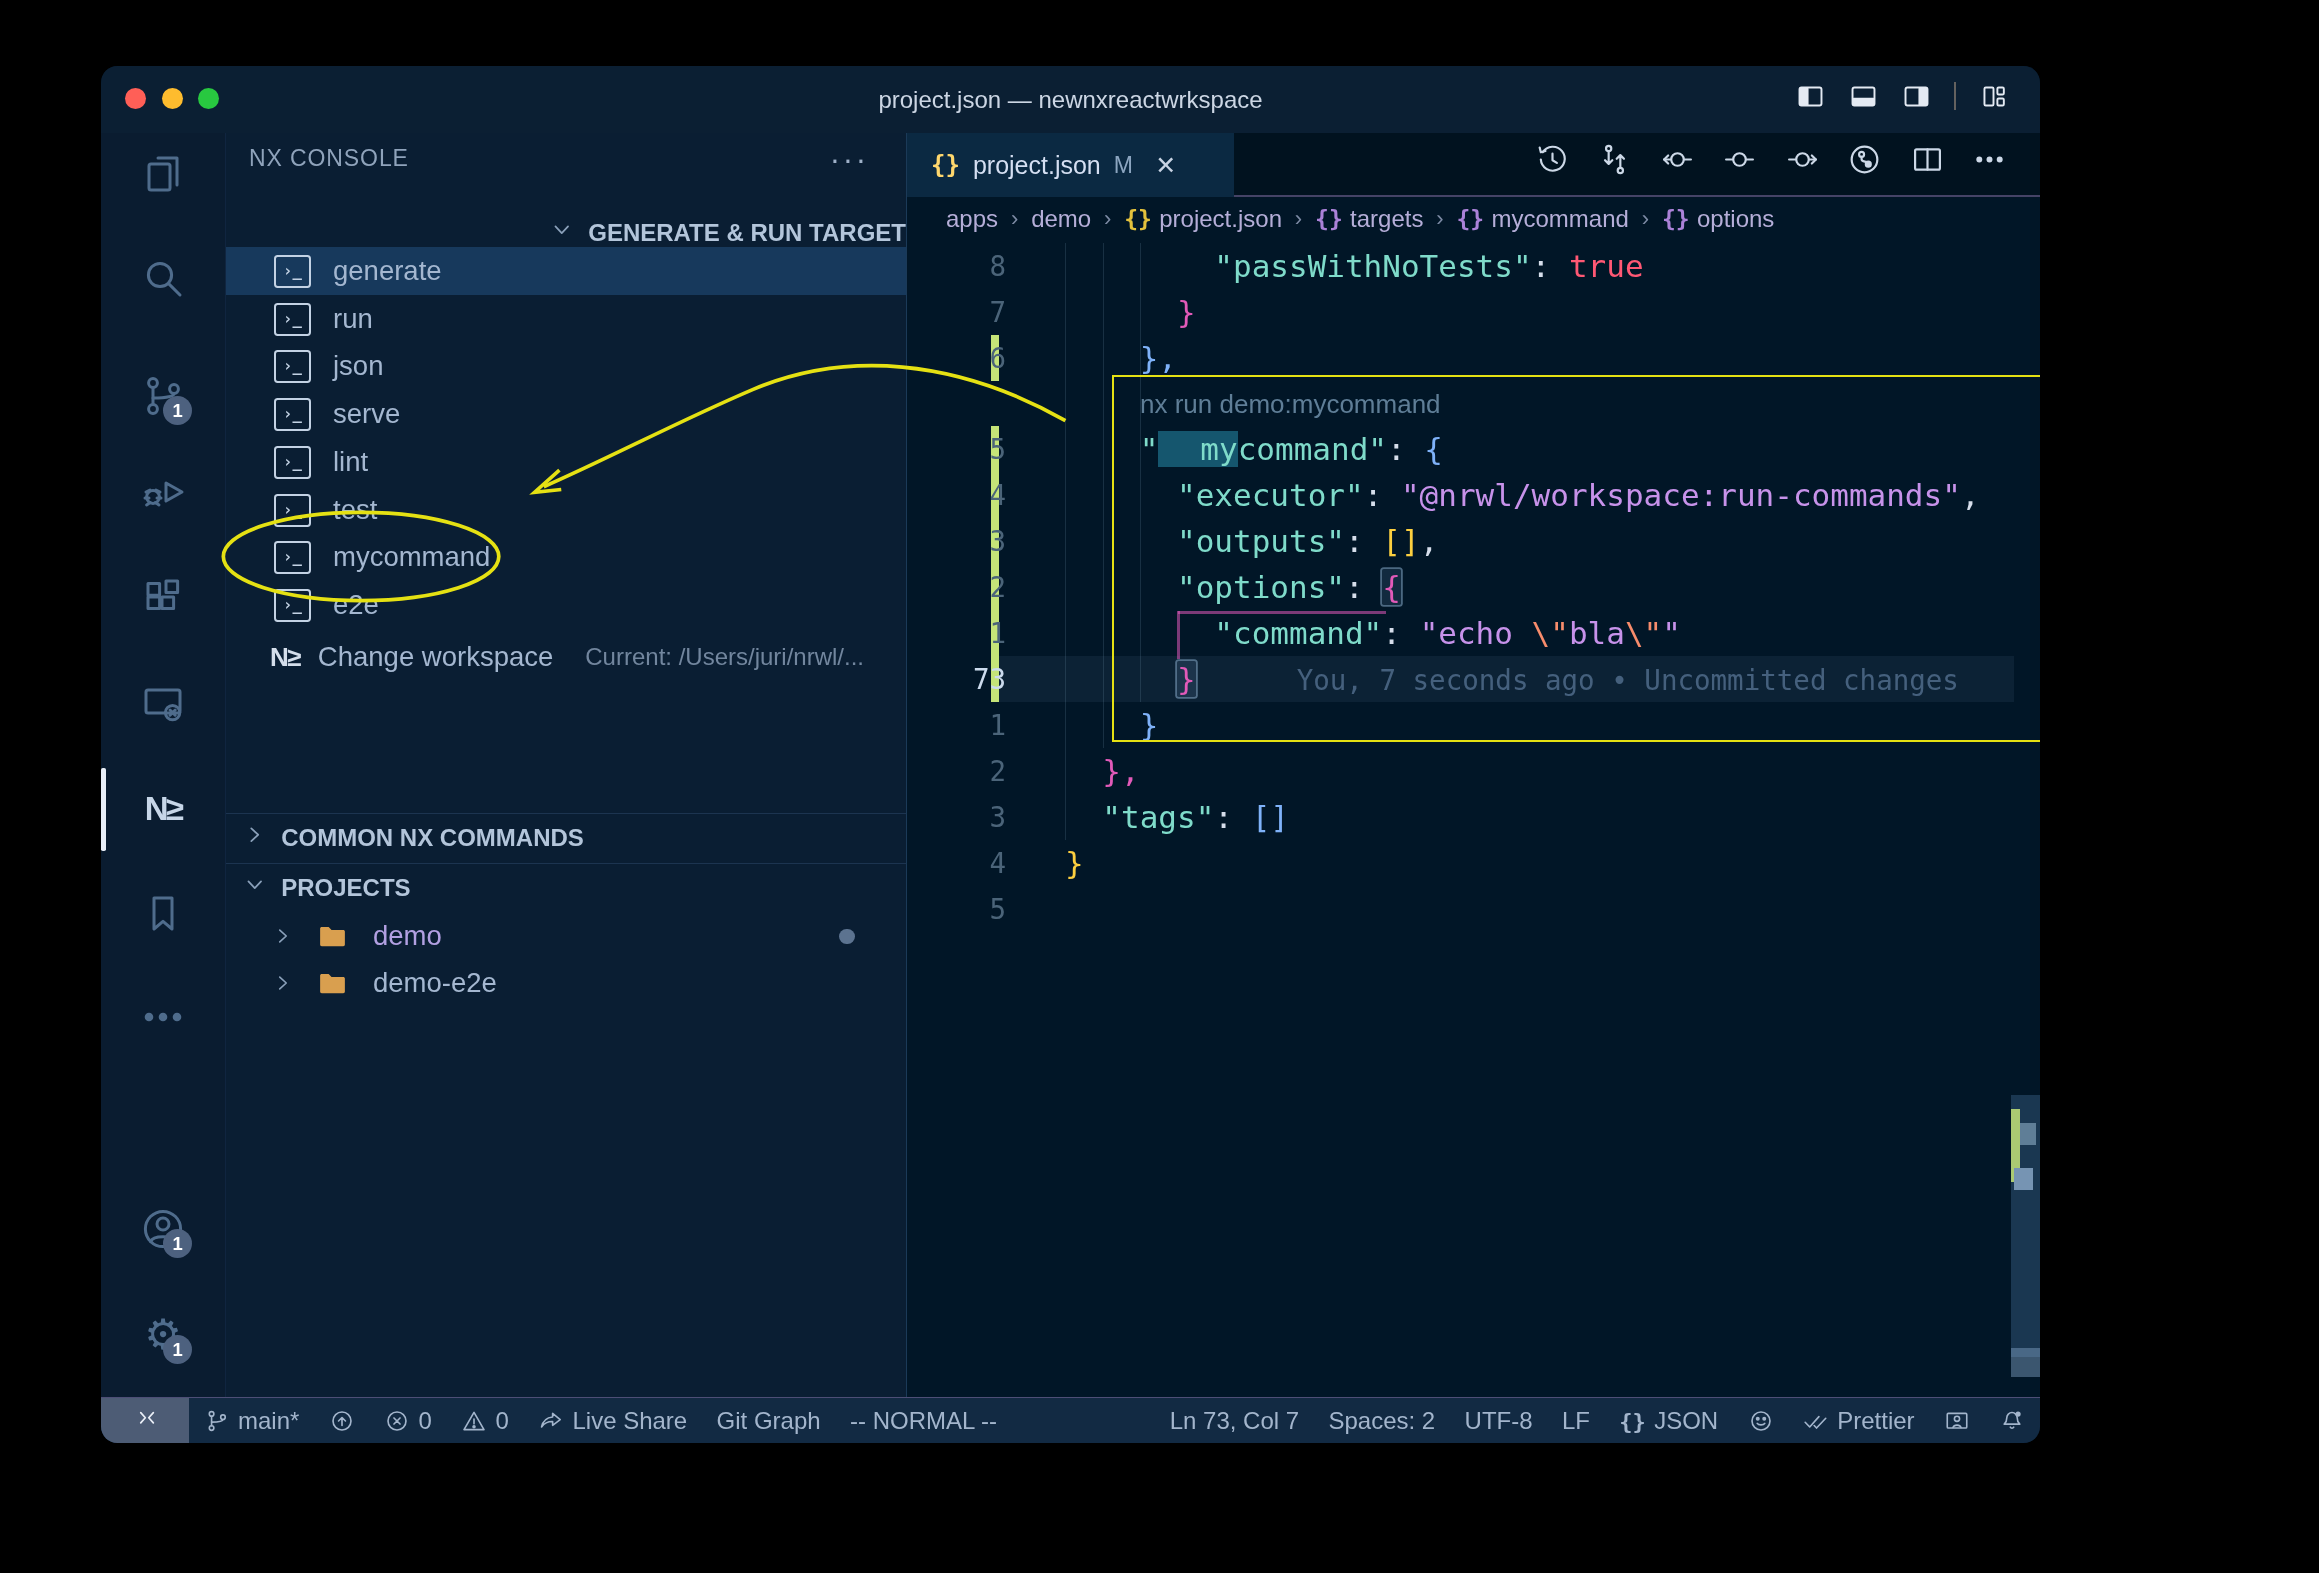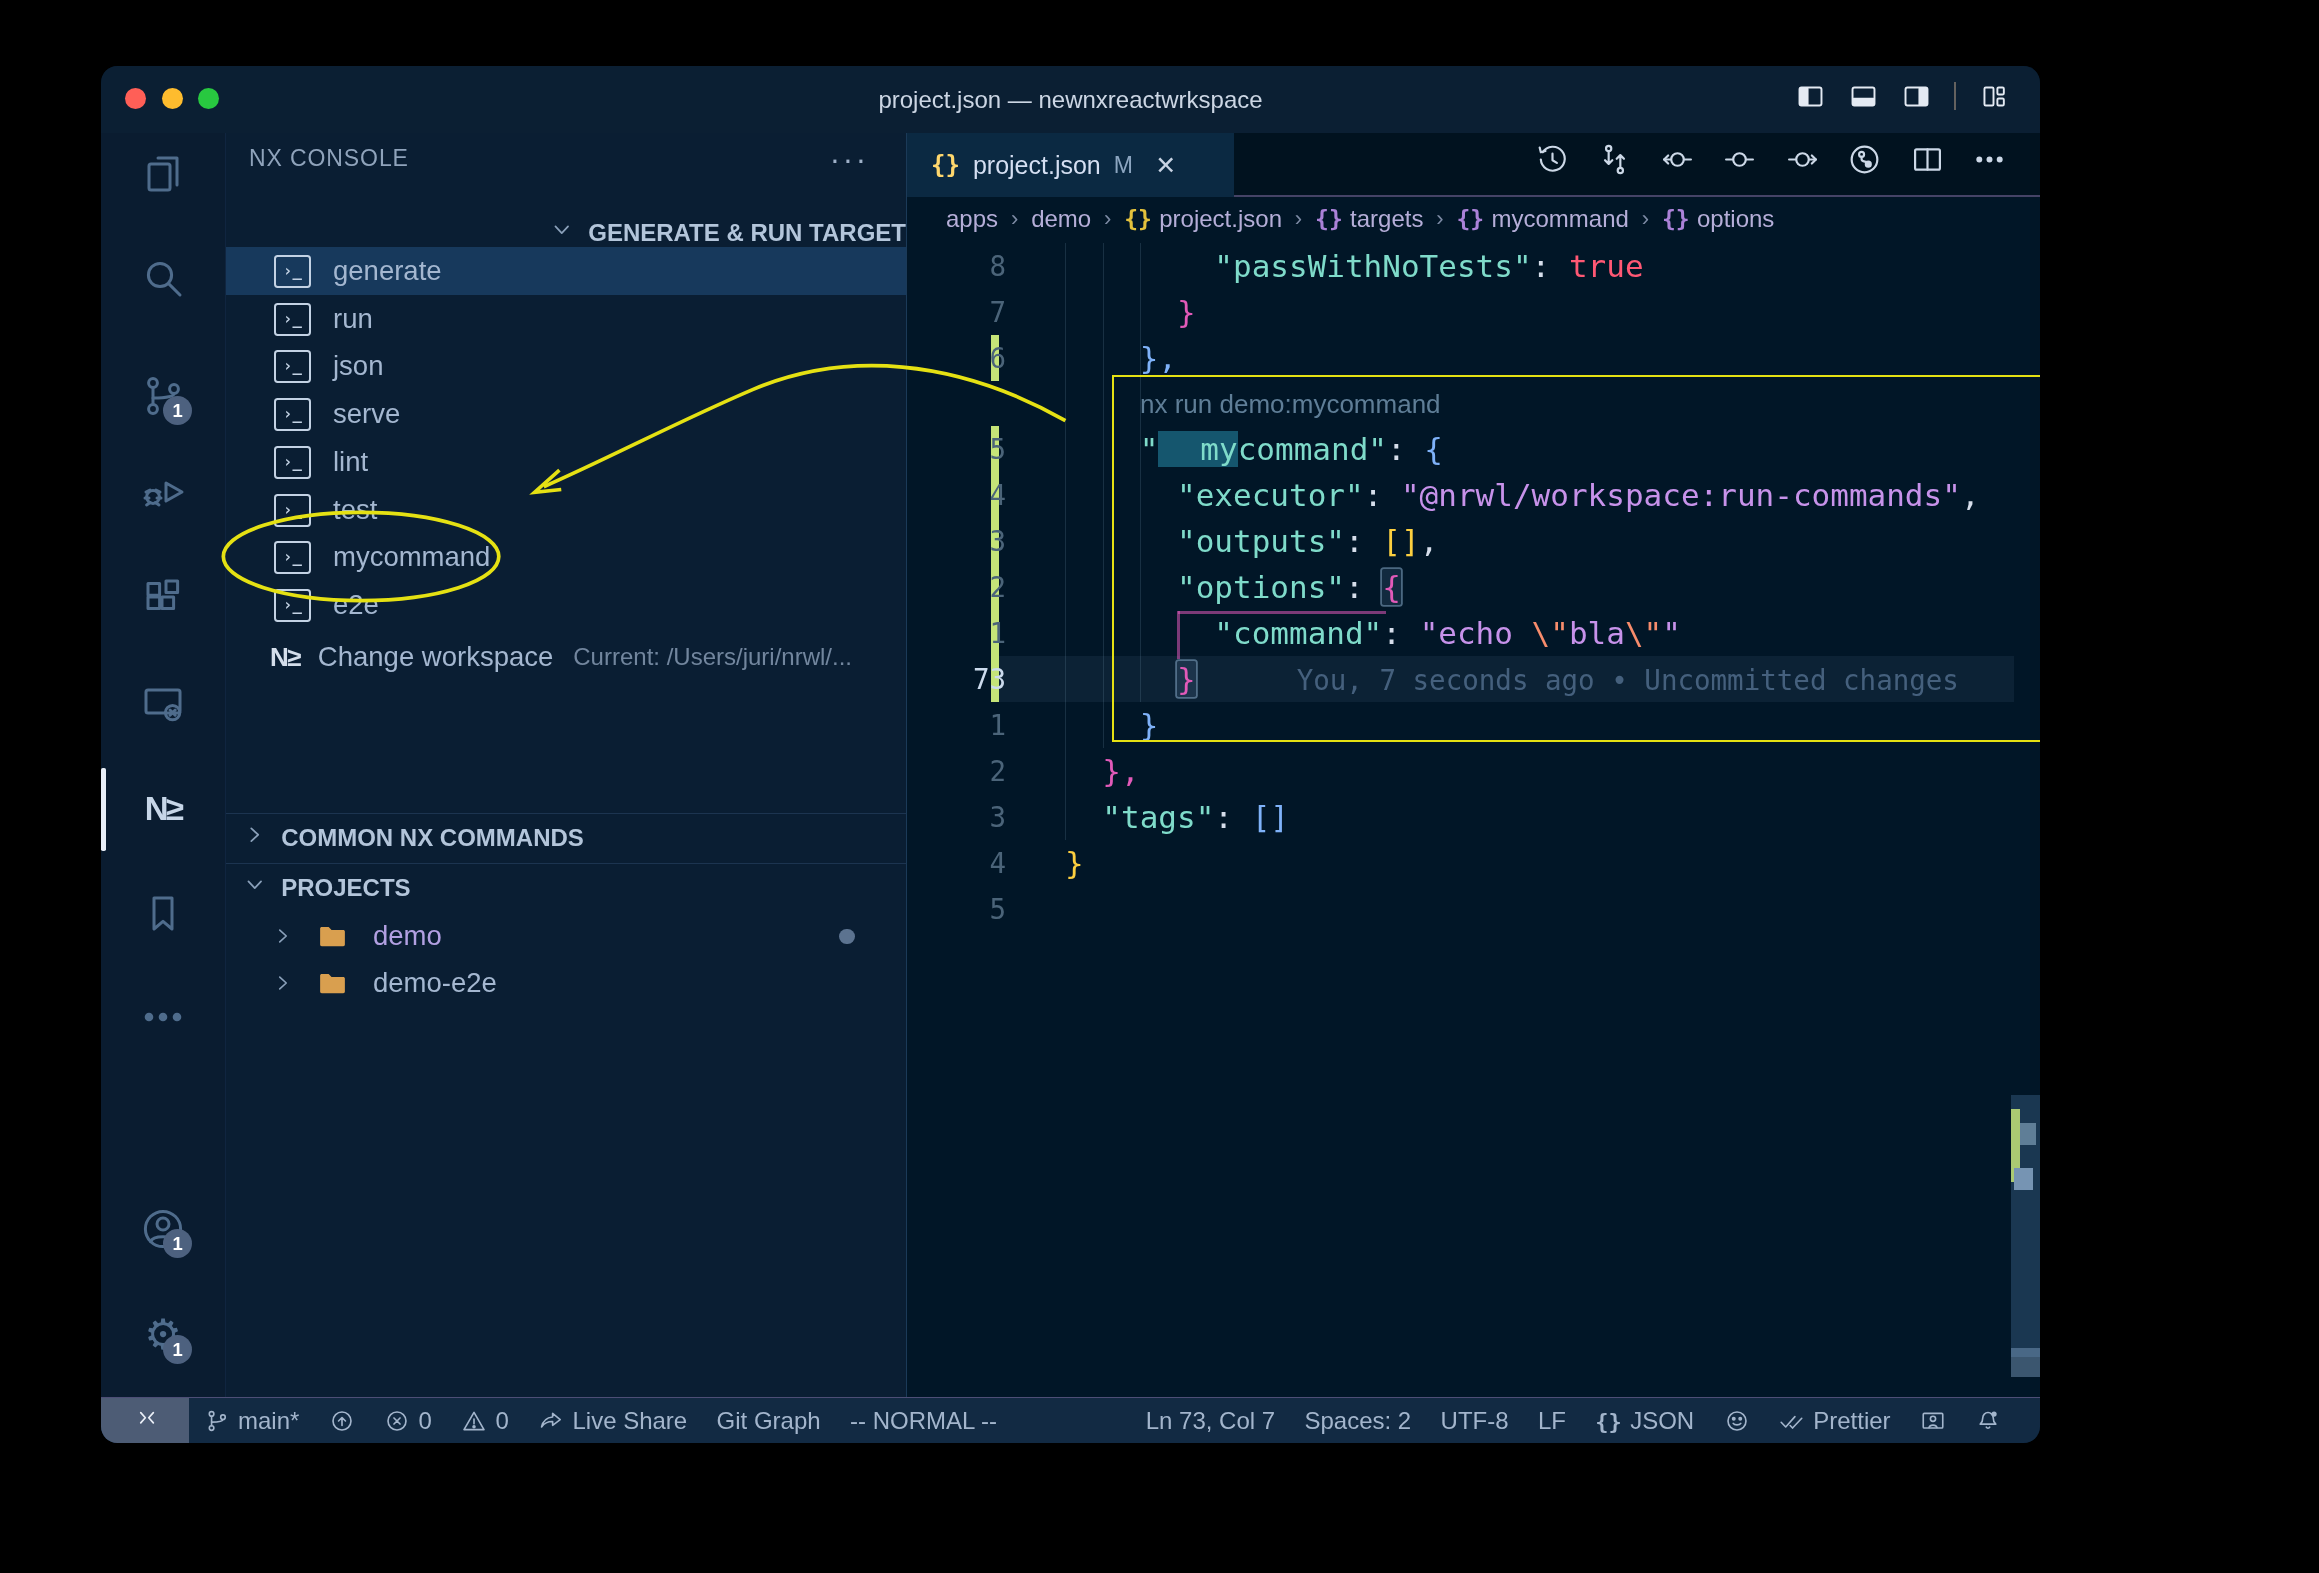--- a/index.html
+++ b/index.html
@@ -34,21 +34,21 @@
   .sb-sec{position:absolute;left:0;width:100%;height:48px;display:flex;align-items:center;gap:13px;
           padding-left:14.7px;box-sizing:border-box;color:#b3c5da;font-weight:bold;font-size:24px;}
   .sb-sec svg{width:27.5px;height:27.5px;color:#8aa0ba;flex:none;}
   .sb-div{position:absolute;left:0;width:100%;height:0.9px;background:#1c3450;}
   .sb-item{position:absolute;left:0;width:100%;height:48px;display:flex;align-items:center;color:#a4b7d0;font-size:27.5px;}
   .sb-item.selected{background:#17395c;}
   .termbox{margin-left:48px;margin-right:22px;width:33px;height:29px;border:2.3px solid #c3d2e4;border-radius:3.7px;
            color:#c3d2e4;font-size:15.6px;font-weight:bold;display:flex;align-items:center;justify-content:center;flex:none;
            font-family:"DejaVu Sans Mono",monospace;}
   .ws-icon{margin-left:44px;margin-right:18.4px;font-weight:bold;font-size:26px;color:#d4deeb;letter-spacing:-1.8px;flex:none;}
-  .ws-detail{color:#72869e;font-size:24px;margin-left:20px;white-space:nowrap;}
+  .ws-detail{color:#72869e;font-size:24px;margin-left:32px;white-space:nowrap;}
   .proj-chevron{margin-left:44px;color:#8aa0ba;flex:none;}
   .proj-chevron svg{width:26px;height:26px;display:block;}
   .folder{margin-left:20px;margin-right:24px;flex:none;}
   .folder svg{width:33px;height:33px;display:block;}
   .proj-dot{position:absolute;right:51px;top:16.5px;width:15.6px;height:15.6px;border-radius:50%;background:#5c7390;}
   
   .editor{position:relative;flex:1;background:#011627;min-width:0;}
   .tabbar{position:relative;height:64px;background:#01121f;}
   .tab{position:absolute;left:0;top:0;width:327px;height:64px;background:#0b2942;display:flex;align-items:center;
        padding-left:24px;box-sizing:border-box;gap:13px;}
@@ -81,21 +81,21 @@
   .annobox{position:absolute;left:205px;top:134px;width:968px;height:367px;border:2.8px solid #e5e113;box-sizing:border-box;}
   .vscroll{position:absolute;right:0;top:854px;width:29px;height:262px;background:rgba(95,145,190,.28);}
   .ovr-green{position:absolute;right:20px;top:868px;width:9.2px;height:73px;background:rgba(197,228,120,.85);}
   .ovr-b1{position:absolute;right:3.7px;top:882px;width:16.5px;height:22px;background:#5f7e97;}
   .ovr-b2{position:absolute;right:7.3px;top:927px;width:18.4px;height:22px;background:#7694b3;}
   .ovr-vis{position:absolute;right:0;top:1107px;width:29px;height:29px;background:rgba(130,165,200,.45);}
   
   .statusbar{position:relative;height:46px;background:#122a43;border-top:1.8px solid rgba(125,108,160,.55);
              display:flex;align-items:center;justify-content:space-between;color:#a3b5cc;font-size:24px;}
   .st-left{display:flex;align-items:center;gap:0;height:100%;}
-  .st-right{display:flex;align-items:center;height:100%;padding-right:24px;text-align:center;}
+  .st-right{display:flex;align-items:center;height:100%;text-align:center;}
   .st-item{display:flex;align-items:center;gap:8.3px;padding:0 14.7px;height:100%;}
   .st-item svg{width:26px;height:26px;display:block;}
   .remotebox{width:88px;height:100%;background:#4d5c75;color:#e9eef6;display:flex;align-items:center;justify-content:center;
              border-bottom-left-radius:14.7px;}
   .remotebox svg{width:27.5px;height:27.5px;}
   .st-braces{font-family:"DejaVu Sans Mono",monospace;font-weight:bold;font-size:22px;}
   
   .overlay{position:absolute;left:0;top:0;width:2320px;height:1574px;pointer-events:none;z-index:50;}
 </style>
 </head>

